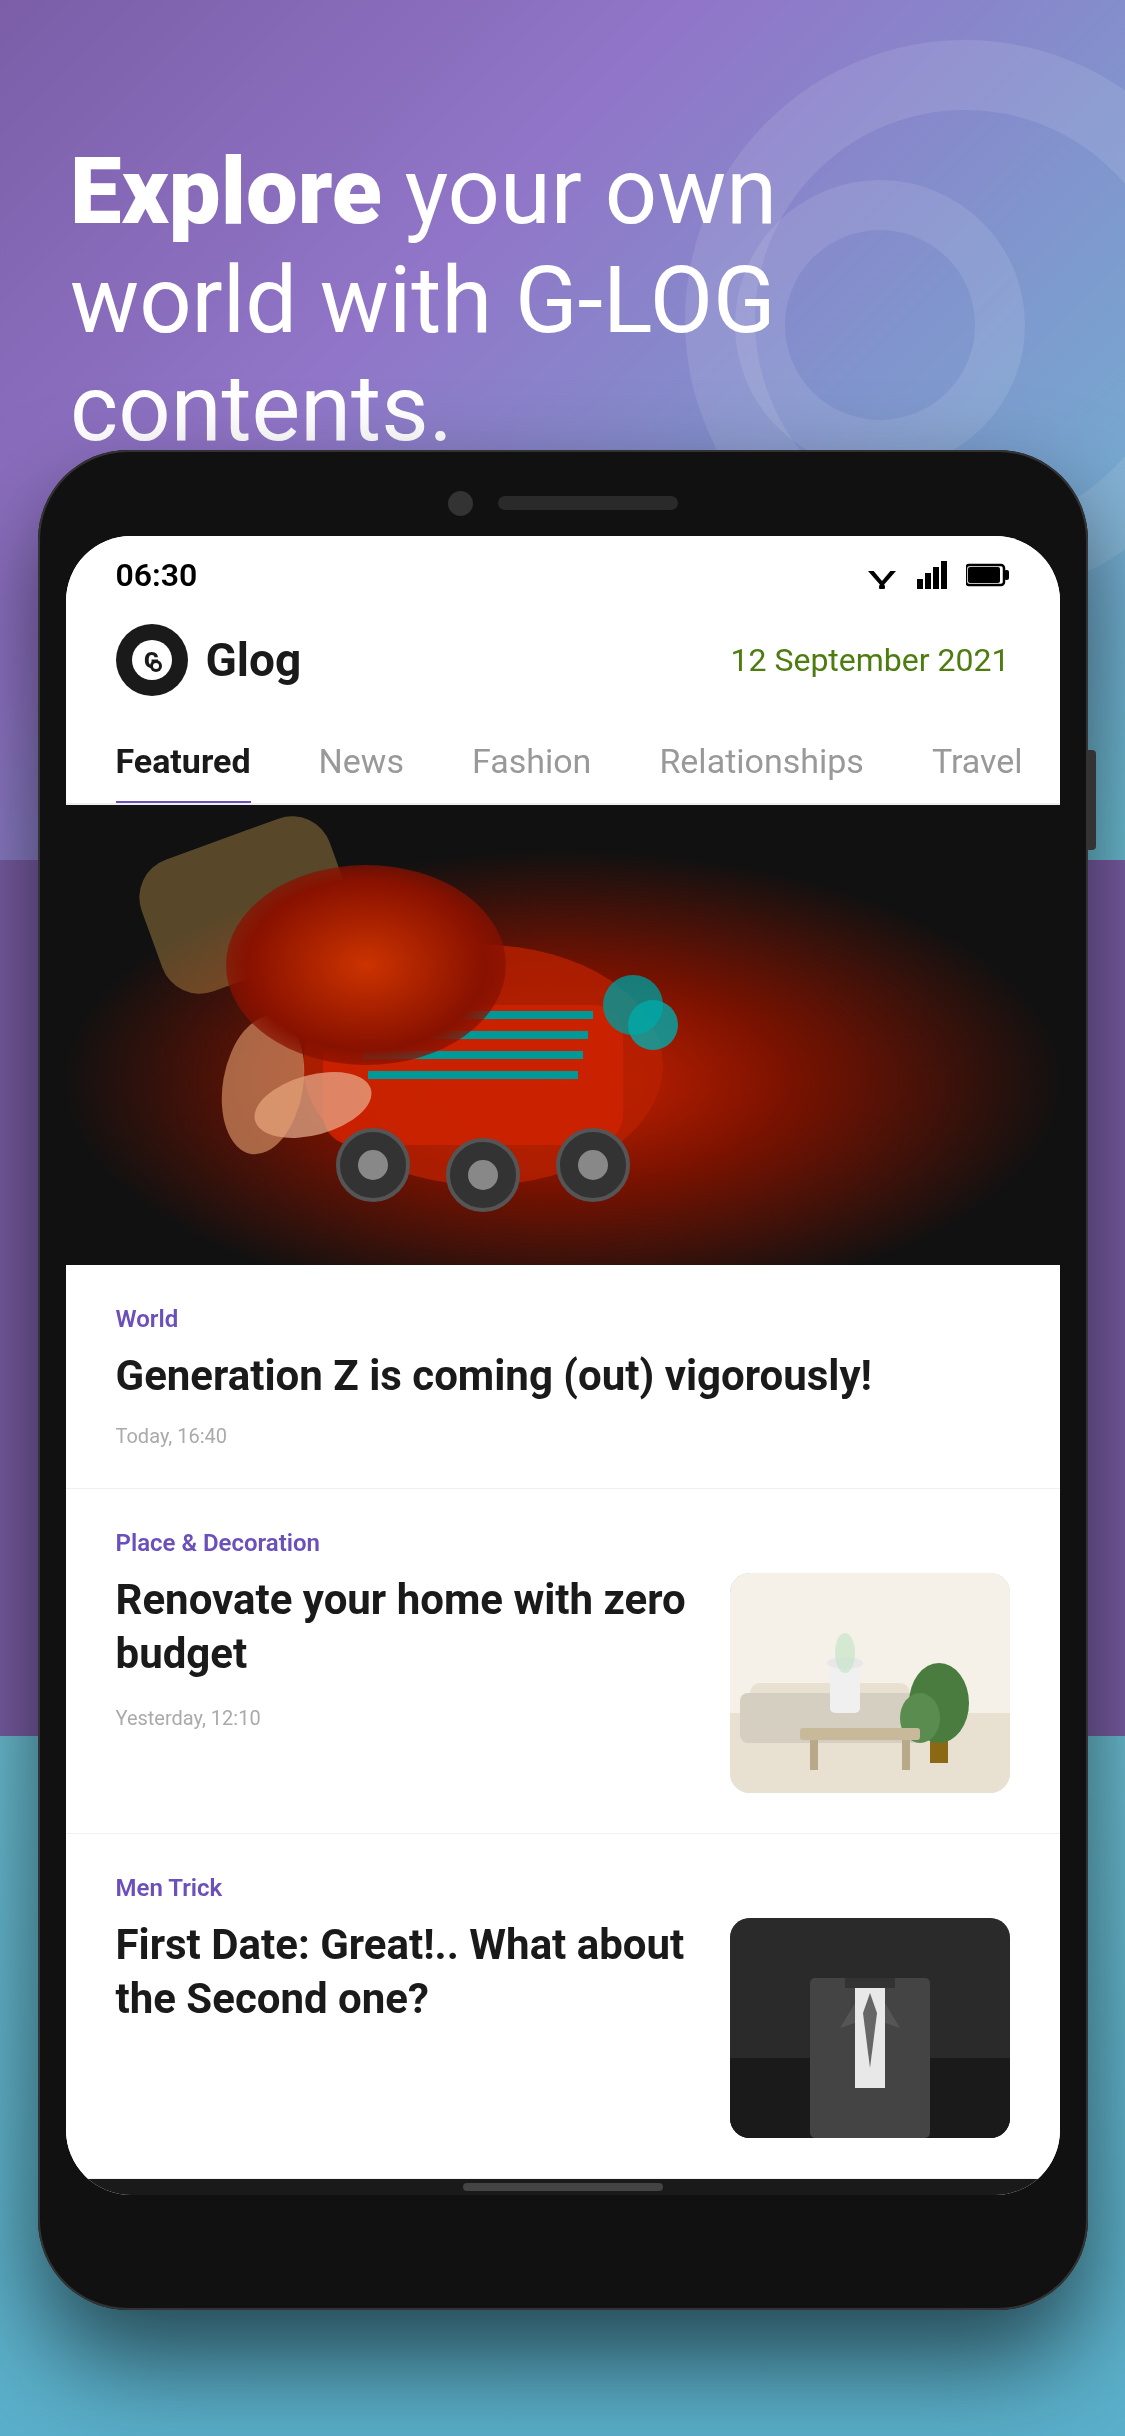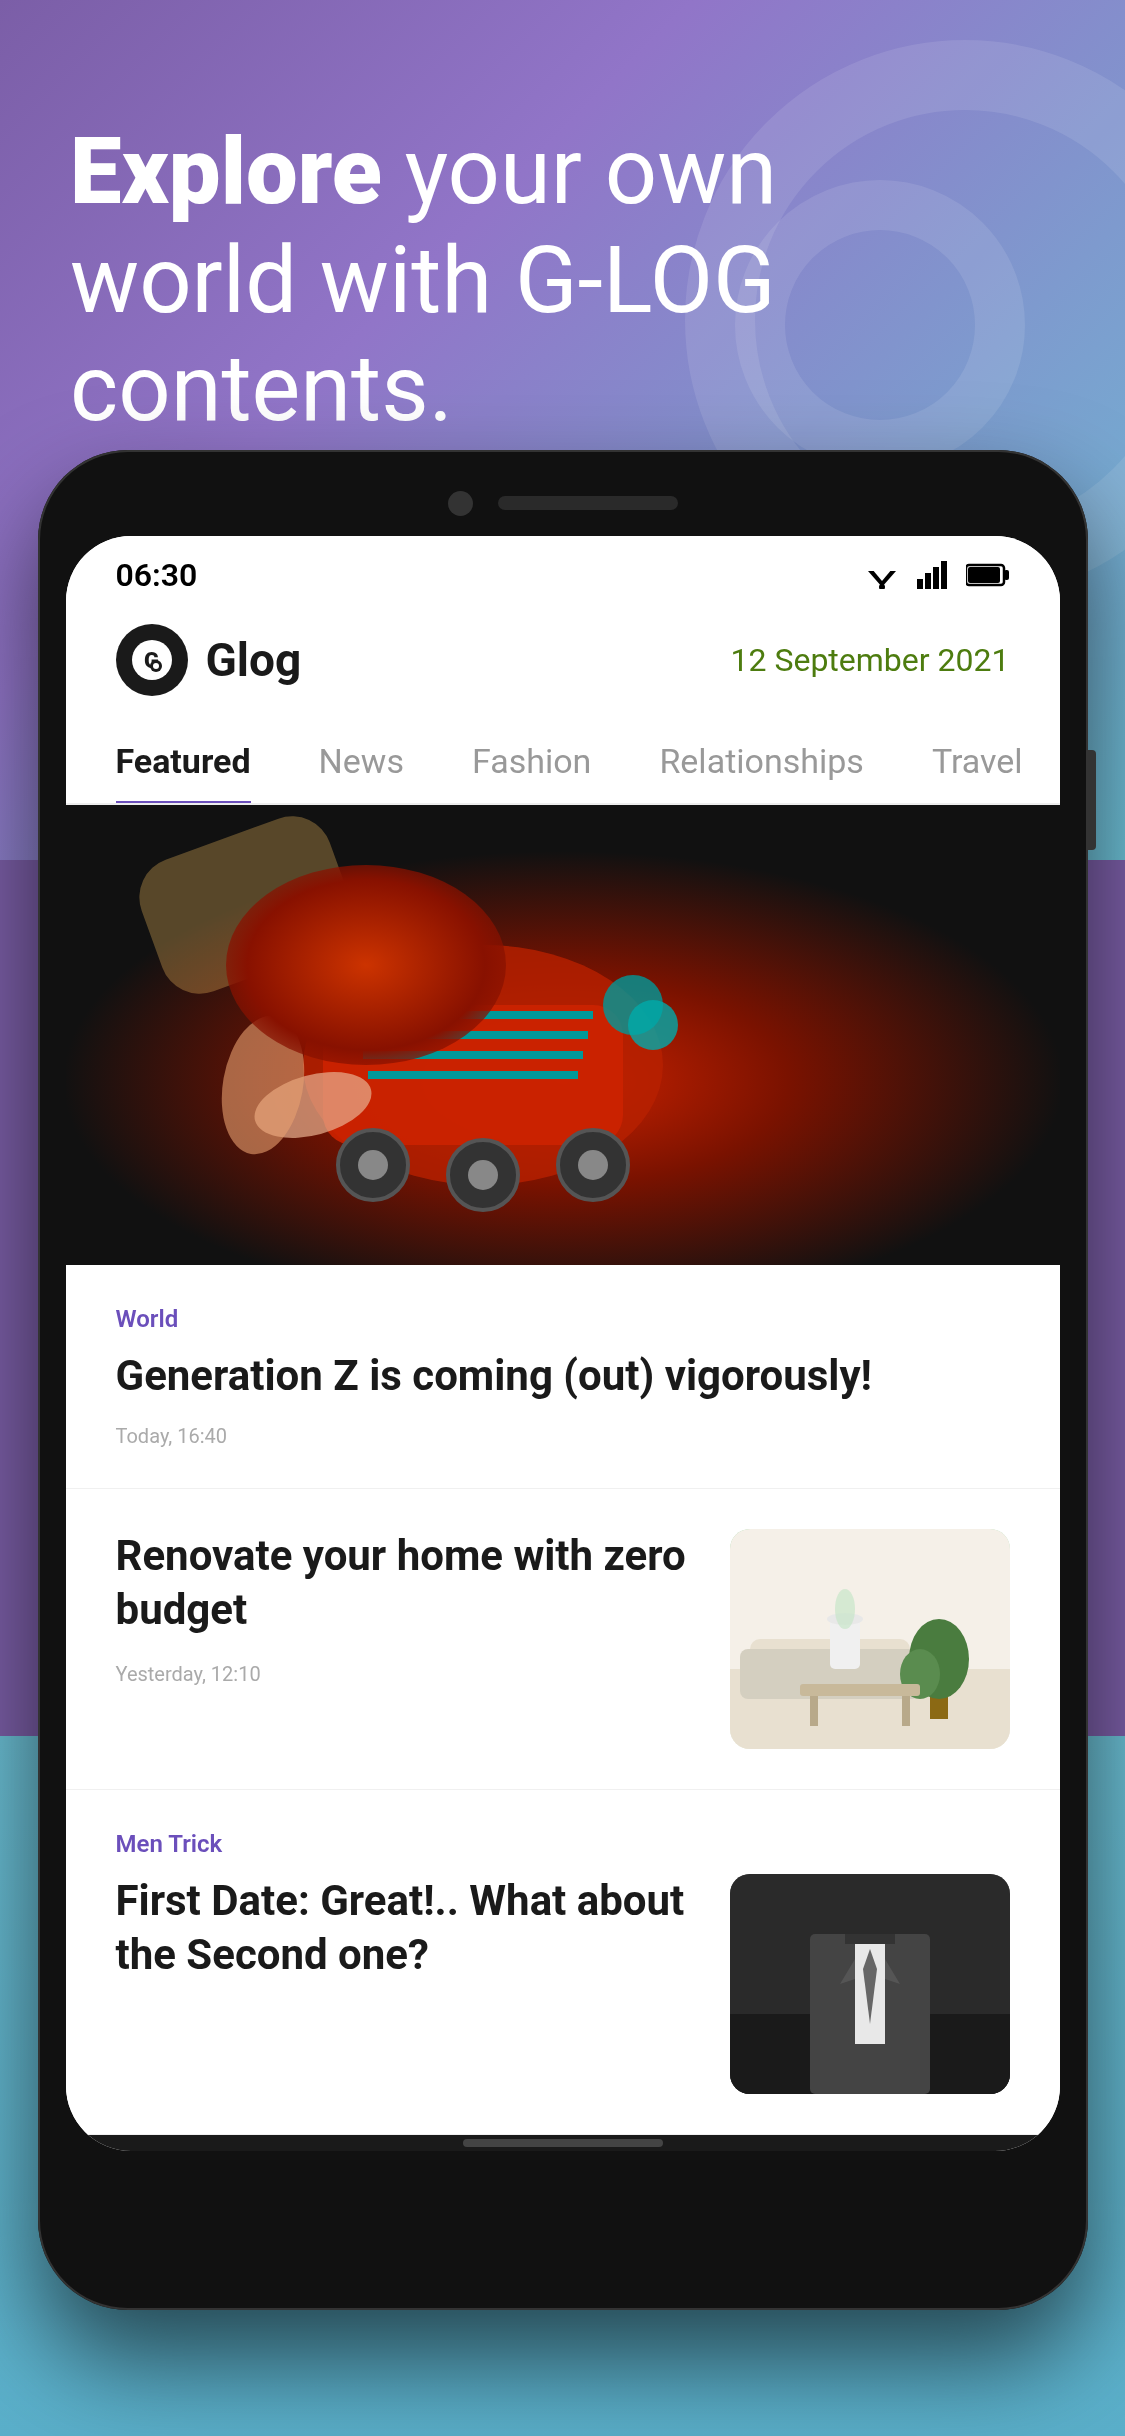--- a/index.html
+++ b/index.html
@@ -201,21 +201,21 @@
     .hero-section {
       width: 100%;
       height: 860px;
       background: linear-gradient(135deg, #7B5EA7 0%, #9175C8 35%, #6BBFD4 100%);
       position: relative;
       overflow: hidden;
     }
 
     .hero-text-block {
       position: absolute;
-      top: 118px;
+      top: 138px;
       left: 70px;
       z-index: 5;
     }
 
     .hero-h1 {
       color: white;
       font-size: 92px;
       line-height: 1.18;
       font-weight: 400;
     }
@@ -469,20 +469,21 @@
           </svg>
         </div>
 
         <div class="article-section">
           <div class="article-category">World</div>
           <div class="article-title">Generation Z is coming (out) vigorously!</div>
           <div class="article-time">Today, 16:40</div>
         </div>
 
         <div class="article-thumb">
+          <div class="article-category">Place &amp; Decoration</div>
           <div class="article-thumb-row">
             <div class="article-thumb-text">
               <div class="article-title">Renovate your home with zero budget</div>
               <div class="article-time" style="margin-top:24px;">Yesterday, 12:10</div>
             </div>
             <div class="article-thumb-img">
               <div class="article-thumb-img-inner">
                 <svg width="100%" height="100%" viewBox="0 0 280 220">
 
                   <rect width="280" height="220" fill="#f5f0e8"></rect>

